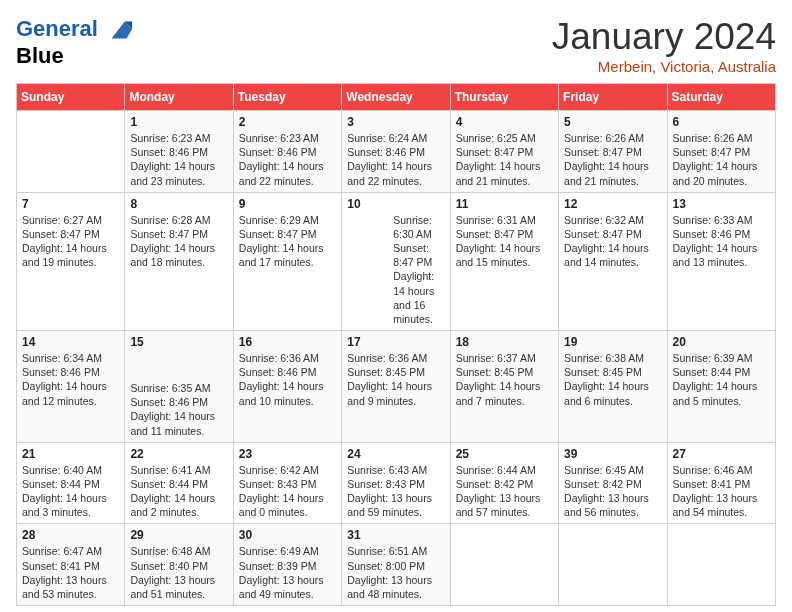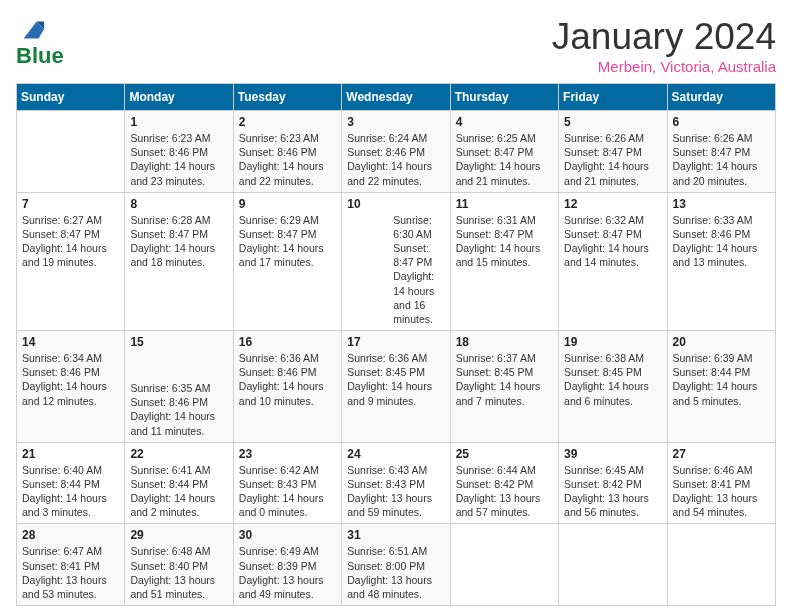--- a/index.html
+++ b/index.html
@@ -37,29 +37,29 @@
     .title-block {
       text-align: right;
     }
     .month-title {
       font-size: 37px;
       font-weight: normal;
       color: #333;
     }
     .subtitle {
       font-size: 15px;
-      color: #ec4899;
+      color: #c2410c;
     }
     table {
       width: 100%;
       border-collapse: collapse;
       font-size: 11px;
     }
     thead tr th {
-      background-color: #0369a1;
+      background-color: #ef4444;
       color: #fff;
       padding: 6px 4px;
       text-align: left;
       font-size: 12px;
       font-weight: bold;
       border: 1px solid #ccc;
     }
     tbody tr td {
       border: 1px solid #d0d0d0;
       vertical-align: top;
@@ -88,27 +88,28 @@
       background: #fff !important;
     }
   </style>
 </head>
 <body>
 
 <div class="header">
   <div class="logo">
     <div>
       <div class="logo-text">
+        <span>General</span>
         <svg class="logo-icon" viewBox="0 0 30 30" style="display:inline-block;vertical-align:middle;">
           <polygon points="6,24 20,6 28,14 22,24" fill="#2a6db5"></polygon>
           <polygon points="20,6 28,14 28,6" fill="#1a4f8a"></polygon>
         </svg>
       </div>
       <div class="logo-text">
-        <span style="color:#15803d;font-weight:bold;">Blue</span>
+        <span style="color:#000000;font-weight:bold;">Blue</span>
       </div>
     </div>
   </div>
   <div class="title-block">
     <div class="month-title">January 2024</div>
     <div class="subtitle">Merbein, Victoria, Australia</div>
   </div>
 </div>
 
 <table>

